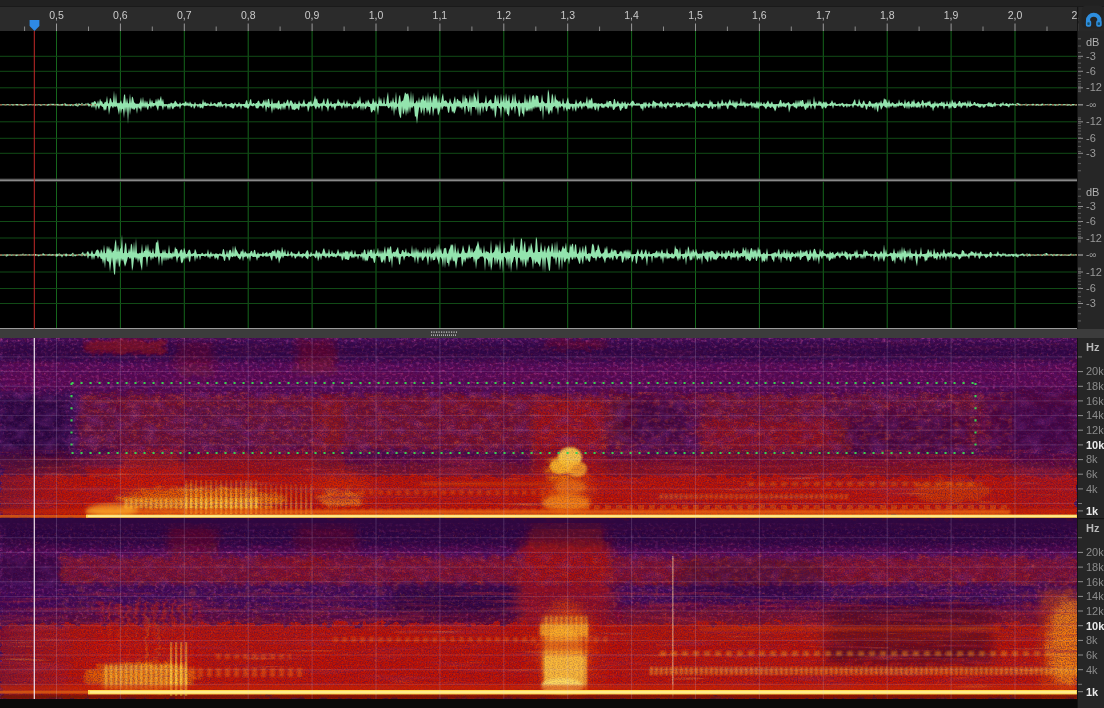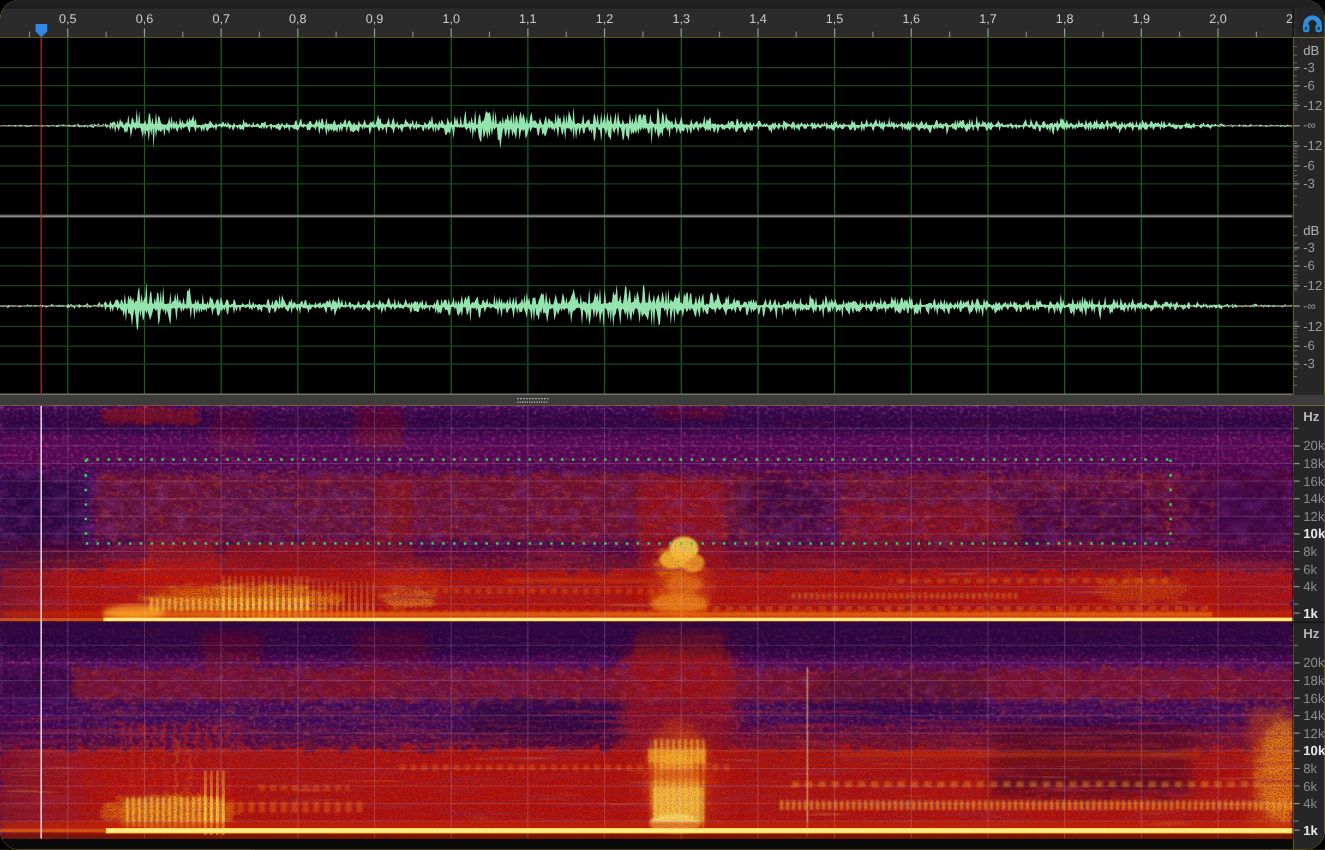--- a/index.html
+++ b/index.html
@@ -1,14 +1,14 @@
 <!DOCTYPE html>
 <html><head><meta charset="utf-8"><style>
 html,body{margin:0;padding:0;background:#000;}
-#page{position:relative;width:1104px;height:708px;overflow:hidden;background:#fde047;font-family:"Liberation Sans",sans-serif;border-radius:16px;}
+#page{position:relative;width:1104px;height:708px;overflow:hidden;background:#ffffff;font-family:"Liberation Sans",sans-serif;}
 </style></head><body>
 <div id="page">
 <svg width="1104" height="31" viewBox="0 0 1104 31" style="position:absolute;left:0;top:0">
       <rect x="0" y="0" width="1104" height="31" fill="#2b2b2b"></rect>
       <rect x="0" y="0" width="1104" height="6" fill="#212121"></rect>
       <rect x="0" y="6" width="1104" height="1" fill="#1a1a1a"></rect>
       <line x1="56.5" y1="23.5" x2="56.5" y2="31" stroke="#9a9a9a" stroke-width="1"></line>
       <text x="56.5" y="19" font-family="Liberation Sans, sans-serif" font-size="10.5" fill="#cbcbcb" text-anchor="middle">0,5</text>
       <line x1="120.4" y1="23.5" x2="120.4" y2="31" stroke="#9a9a9a" stroke-width="1"></line>
       <text x="120.4" y="19" font-family="Liberation Sans, sans-serif" font-size="10.5" fill="#cbcbcb" text-anchor="middle">0,6</text>

